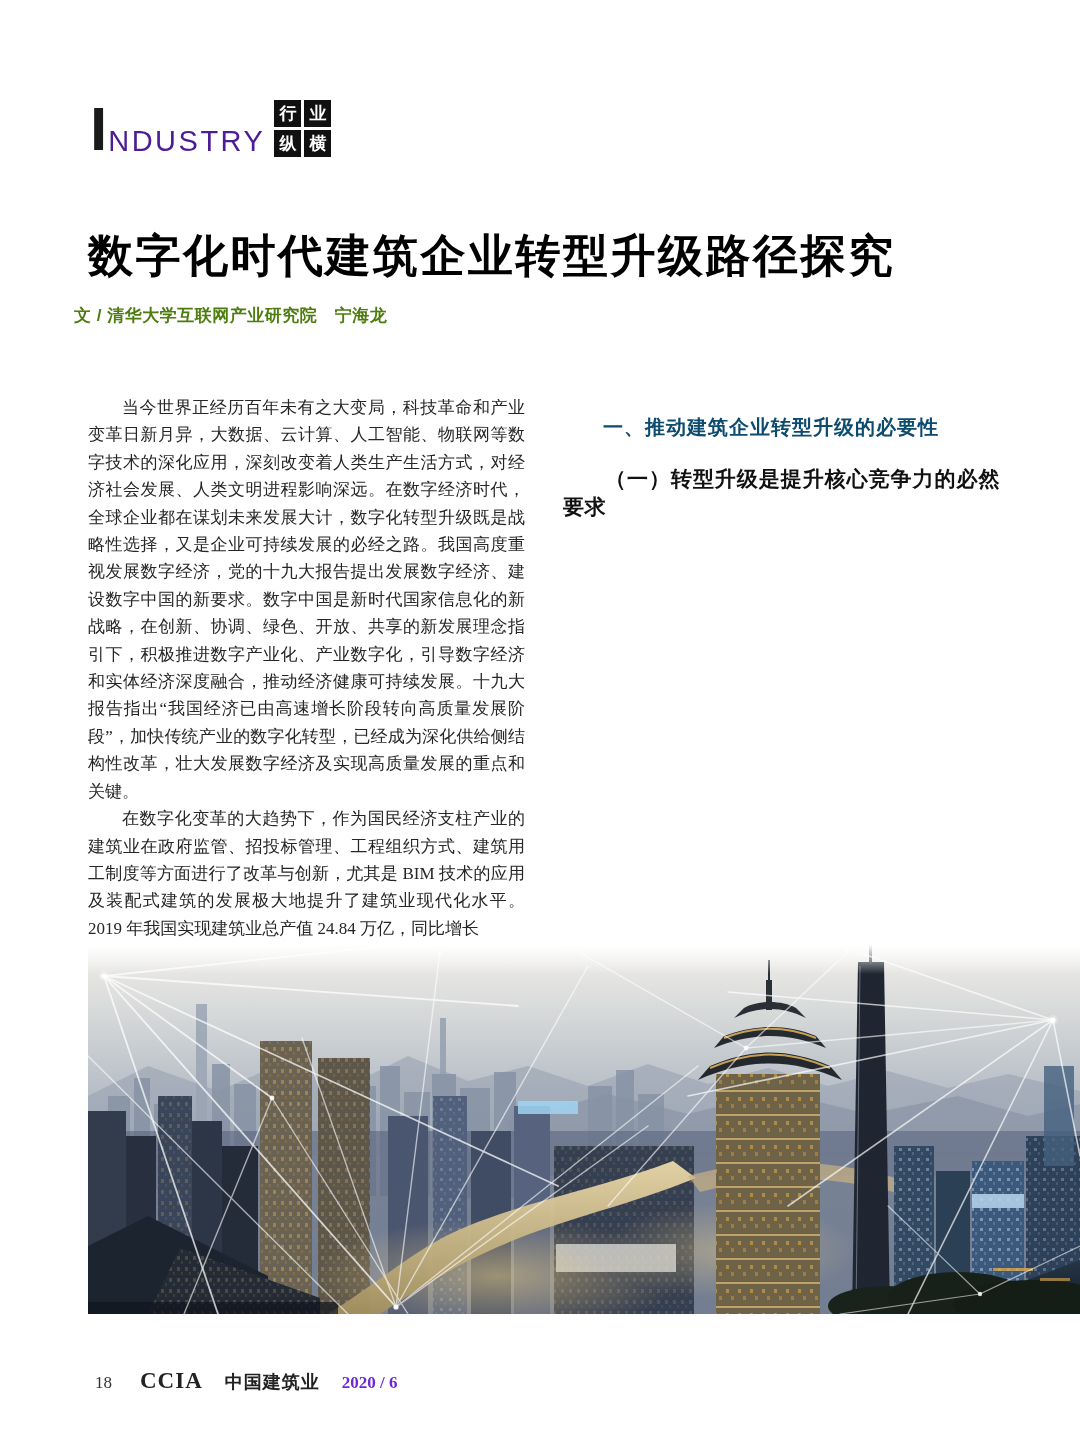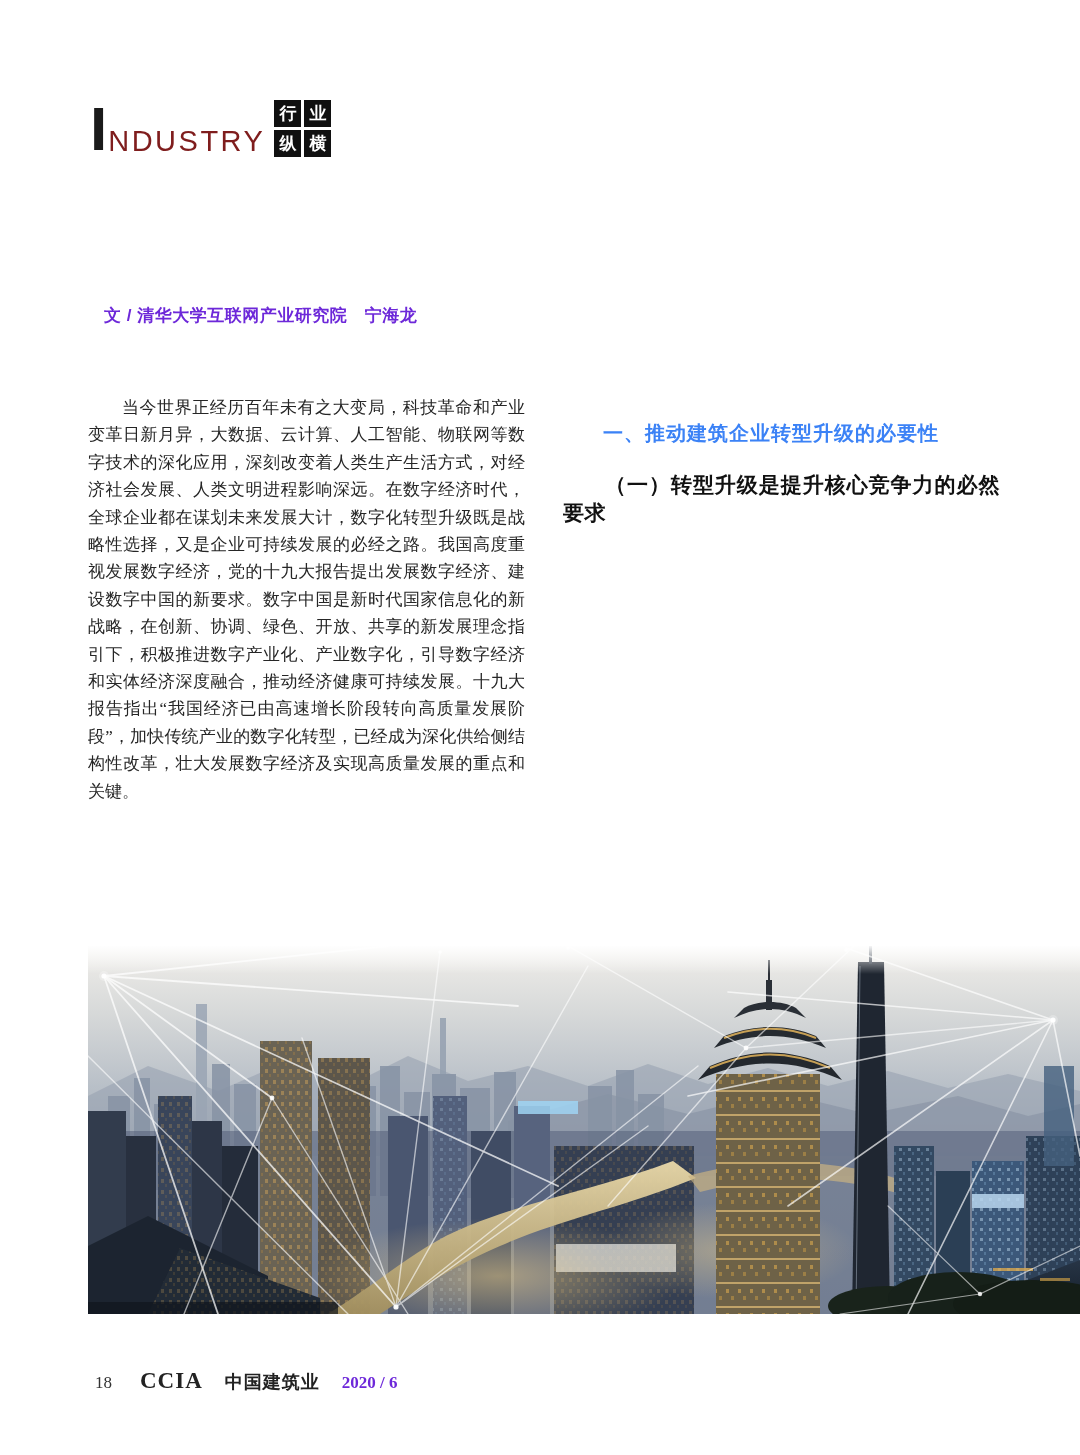--- a/index.html
+++ b/index.html
@@ -3,34 +3,34 @@
 <meta charset="utf-8">
 <style>
   * { margin:0; padding:0; box-sizing:border-box; }
   html,body { background:#ffffff; }
   body { font-family:"Liberation Sans", sans-serif; }
   .page { position:relative; width:1080px; height:1455px; background:#ffffff; overflow:hidden; margin:0 auto; }
 
   
   .masthead { position:absolute; left:90px; top:96px; display:flex; align-items:flex-end; }
   .m-initial { font-family:"Liberation Sans", sans-serif; font-weight:700; font-size:62px; line-height:0.88; color:#1a1a1a; letter-spacing:0; }
-  .m-word { font-family:"Liberation Sans", sans-serif; font-weight:400; font-size:29px; line-height:1; color:#7f1d1d; letter-spacing:2.5px; margin-left:1px; padding-bottom:1px;margin-top:31px; }
+  .m-word { font-family:"Liberation Sans", sans-serif; font-weight:400; font-size:29px; line-height:1; color:#4c1d95; letter-spacing:2.5px; margin-left:1px; padding-bottom:1px;margin-top:31px; }
   .logo-grid { display:grid; grid-template-columns:27px 27px; grid-template-rows:27px 27px; gap:3px; margin-left:9px; margin-bottom:0px; }
   .logo-cell { background:#101010; color:#ffffff; font-size:17px; font-weight:700; line-height:27px; text-align:center; font-family:"Liberation Sans", sans-serif; }
 
   
   .title { position:absolute; left:88px; top:226px; width:930px; font-size:45px; font-weight:800; color:#000; letter-spacing:2.5px; font-family:"Liberation Sans", sans-serif; }
-  .byline { position:absolute; left:104px; top:304px; font-size:17px; font-weight:700; color:#6d28d9; letter-spacing:0.5px; font-family:"Liberation Sans", sans-serif; }
+  .byline { position:absolute; left:74px; top:304px; font-size:17px; font-weight:700; color:#4d7c0f; letter-spacing:0.5px; font-family:"Liberation Sans", sans-serif; }
 
   
   .columns { position:absolute; left:88px; top:394px; width:912px; display:flex; gap:38px; }
   .col { width:443px; font-family:"Liberation Serif","DejaVu Serif",serif; font-size:17px; line-height:27.4px; color:#262626; text-align:justify; text-justify:inter-ideograph; }
   .col p { margin:0; }
   .indent { text-indent:2em; }
-  .col h2 { font-family:"Liberation Sans", sans-serif; font-size:20px; font-weight:800; color:#3b82f6; margin:26px 0 0 0; text-indent:2em; letter-spacing:1px; }
+  .col h2 { font-family:"Liberation Sans", sans-serif; font-size:20px; font-weight:800; color:#0c4a6e; margin:20px 0 0 0; text-indent:2em; letter-spacing:1px; }
   .col h3 { font-family:"Liberation Sans", sans-serif; font-size:21px; font-weight:700; color:#111; margin:24px 0 8px 0; text-indent:2em; letter-spacing:0.5px; }
 
   
   .photo { position:absolute; left:88px; top:946px; width:992px; height:368px; overflow:hidden; }
   .photo svg { display:block; width:100%; height:100%; }
 
   
   .footer { position:absolute; left:95px; top:1368px; display:flex; align-items:baseline;gap:12px; }
   .pg-num { font-family:"Liberation Serif", serif; font-size:17px; color:#333; }
   .j-abbr { font-family:"Liberation Serif", serif; font-size:23px; font-weight:700; color:#222; letter-spacing:1px; margin-left:16px; }
@@ -46,25 +46,27 @@
     <span class="m-initial">I</span>
     <span class="m-word">NDUSTRY</span>
     <div class="logo-grid">
       <span class="logo-cell">行</span>
       <span class="logo-cell">业</span>
       <span class="logo-cell">纵</span>
       <span class="logo-cell">横</span>
     </div>
   </header>
 
+  <h1 class="title">数字化时代建筑企业转型升级路径探究</h1>
   <p class="byline">文 / 清华大学互联网产业研究院　宁海龙</p>
 
   <div class="columns">
     <div class="col">
       <p class="indent">当今世界正经历百年未有之大变局，科技革命和产业变革日新月异，大数据、云计算、人工智能、物联网等数字技术的深化应用，深刻改变着人类生产生活方式，对经济社会发展、人类文明进程影响深远。在数字经济时代，全球企业都在谋划未来发展大计，数字化转型升级既是战略性选择，又是企业可持续发展的必经之路。我国高度重视发展数字经济，党的十九大报告提出发展数字经济、建设数字中国的新要求。数字中国是新时代国家信息化的新战略，在创新、协调、绿色、开放、共享的新发展理念指引下，积极推进数字产业化、产业数字化，引导数字经济和实体经济深度融合，推动经济健康可持续发展。十九大报告指出“我国经济已由高速增长阶段转向高质量发展阶段”，加快传统产业的数字化转型，已经成为深化供给侧结构性改革，壮大发展数字经济及实现高质量发展的重点和关键。</p>
+      <p class="indent">在数字化变革的大趋势下，作为国民经济支柱产业的建筑业在政府监管、招投标管理、工程组织方式、建筑用工制度等方面进行了改革与创新，尤其是 BIM 技术的应用及装配式建筑的发展极大地提升了建筑业现代化水平。2019 年我国实现建筑业总产值 24.84 万亿，同比增长</p>
     </div>
     <div class="col">
       <h2>一、推动建筑企业转型升级的必要性</h2>
       <h3>（一）转型升级是提升核心竞争力的必然要求</h3>
     </div>
   </div>
 
   <figure class="photo">
     <svg viewBox="0 0 992 368" preserveAspectRatio="none">
       <defs>

